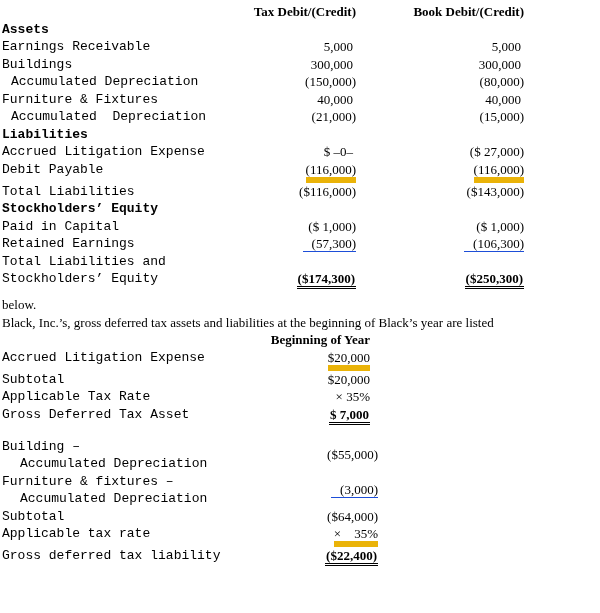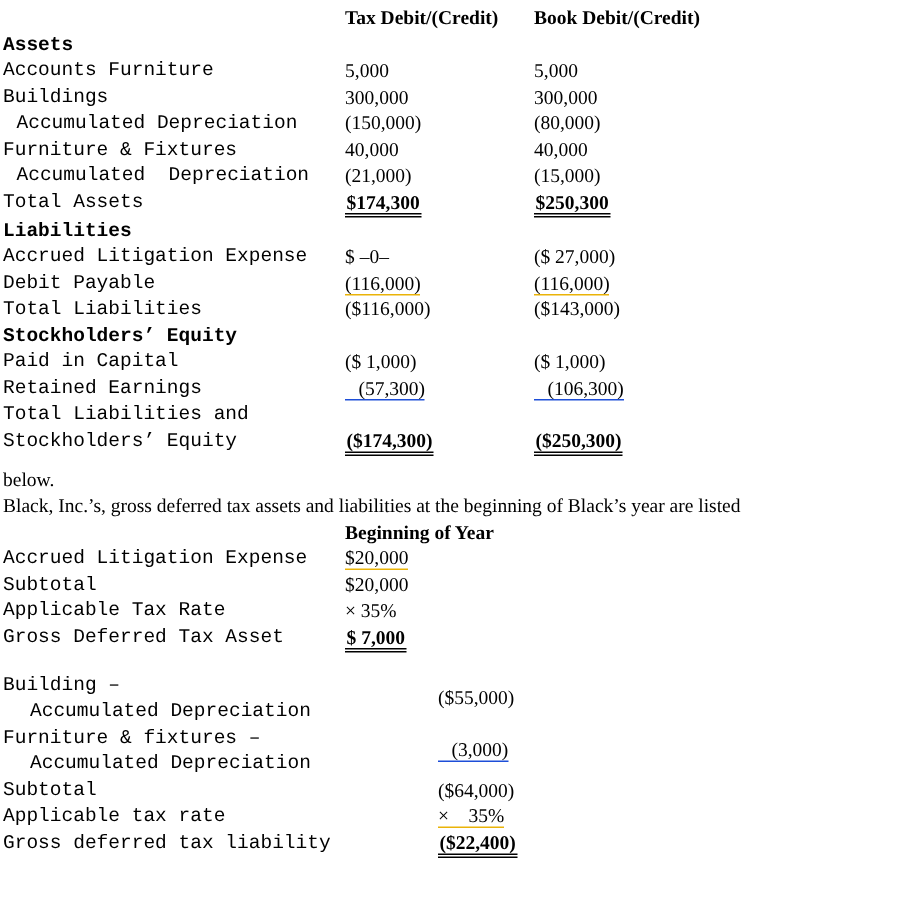--- a/index.html
+++ b/index.html
@@ -2,28 +2,28 @@
 <html><head>
 <meta charset="utf-8">
 <style>
   html,body{margin:0;padding:0;background:#fff;}
   body{width:600px;height:613px;overflow:hidden;color:#000;
        font-family:"Liberation Serif","DejaVu Serif",serif;font-size:13px;}
   .page{padding:3px 0 0 2px;}
   table{border-collapse:collapse;table-layout:fixed;}
   td{padding:0;line-height:17.5px;vertical-align:top;white-space:pre;overflow:visible;}
   .lbl{text-align:left;font-family:Liberation Mono, monospace;}
-  .val{}
+  .val{text-align:right;}
   .b{font-weight:bold;}
   .ind{padding-left:9px;}
   .ind2{padding-left:18px;}
   
   span.v{display:inline-block;line-height:15px;}
   span.np{padding-right:3px;}              
-  span.u{border-bottom:1px solid #eab308;}    
+  span.u{border-bottom:6px solid #eab308;}    
   span.ul{border-bottom:1px solid #1d4ed8;padding-left:9px;} 
   span.tot{font-weight:bold;border-bottom:3px double #000;padding:0 1px;} 
   .bs{width:522px;}
   .bs col.c1{width:228px;} .bs col.c2{width:126px;} .bs col.c3{width:168px;}
   .para{margin:7px 0 0 0;line-height:17.5px;}
   .t2{width:368px;}
   .t2 col.c1{width:228px;} .t2 col.c2{width:140px;}
   .t3{margin-top:13px;width:376px;}
   .t3 col.c1{width:290px;} .t3 col.c2{width:86px;}
   .t3 td.vmid{vertical-align:middle;}
@@ -44,21 +44,21 @@
       <td class="lbl"></td>
       <td class="val b">Tax Debit/(Credit)</td>
       <td class="val b">Book Debit/(Credit)</td>
     </tr>
     <tr>
       <td class="lbl b">Assets</td>
           <td></td>
           <td></td>
     </tr>
     <tr>
-      <td class="lbl">Accounts Furniture</td>
+      <td class="lbl">Earnings Receivable</td>
       <td class="val"><span class="v np">5,000</span></td>
       <td class="val"><span class="v np">5,000</span></td>
     </tr>
     <tr>
       <td class="lbl">Buildings</td>
       <td class="val"><span class="v np">300,000</span></td>
       <td class="val"><span class="v np">300,000</span></td>
     </tr>
     <tr>
       <td class="lbl ind">Accumulated Depreciation</td>
@@ -67,25 +67,20 @@
     </tr>
     <tr>
       <td class="lbl">Furniture &amp; Fixtures</td>
       <td class="val"><span class="v np">40,000</span></td>
       <td class="val"><span class="v np">40,000</span></td>
     </tr>
     <tr>
       <td class="lbl ind">Accumulated  Depreciation</td>
       <td class="val"><span class="v">(21,000)</span></td>
       <td class="val"><span class="v">(15,000)</span></td>
-    </tr>
-    <tr>
-      <td class="lbl">Total Assets</td>
-      <td class="val"><span class="v tot np">$174,300</span></td>
-      <td class="val"><span class="v tot np">$250,300</span></td>
     </tr>
     <tr>
       <td class="lbl b">Liabilities</td>
           <td></td>
           <td></td>
     </tr>
     <tr>
       <td class="lbl">Accrued Litigation Expense</td>
       <td class="val"><span class="v np">$ –0–</span></td>
       <td class="val"><span class="v">($ 27,000)</span></td>

